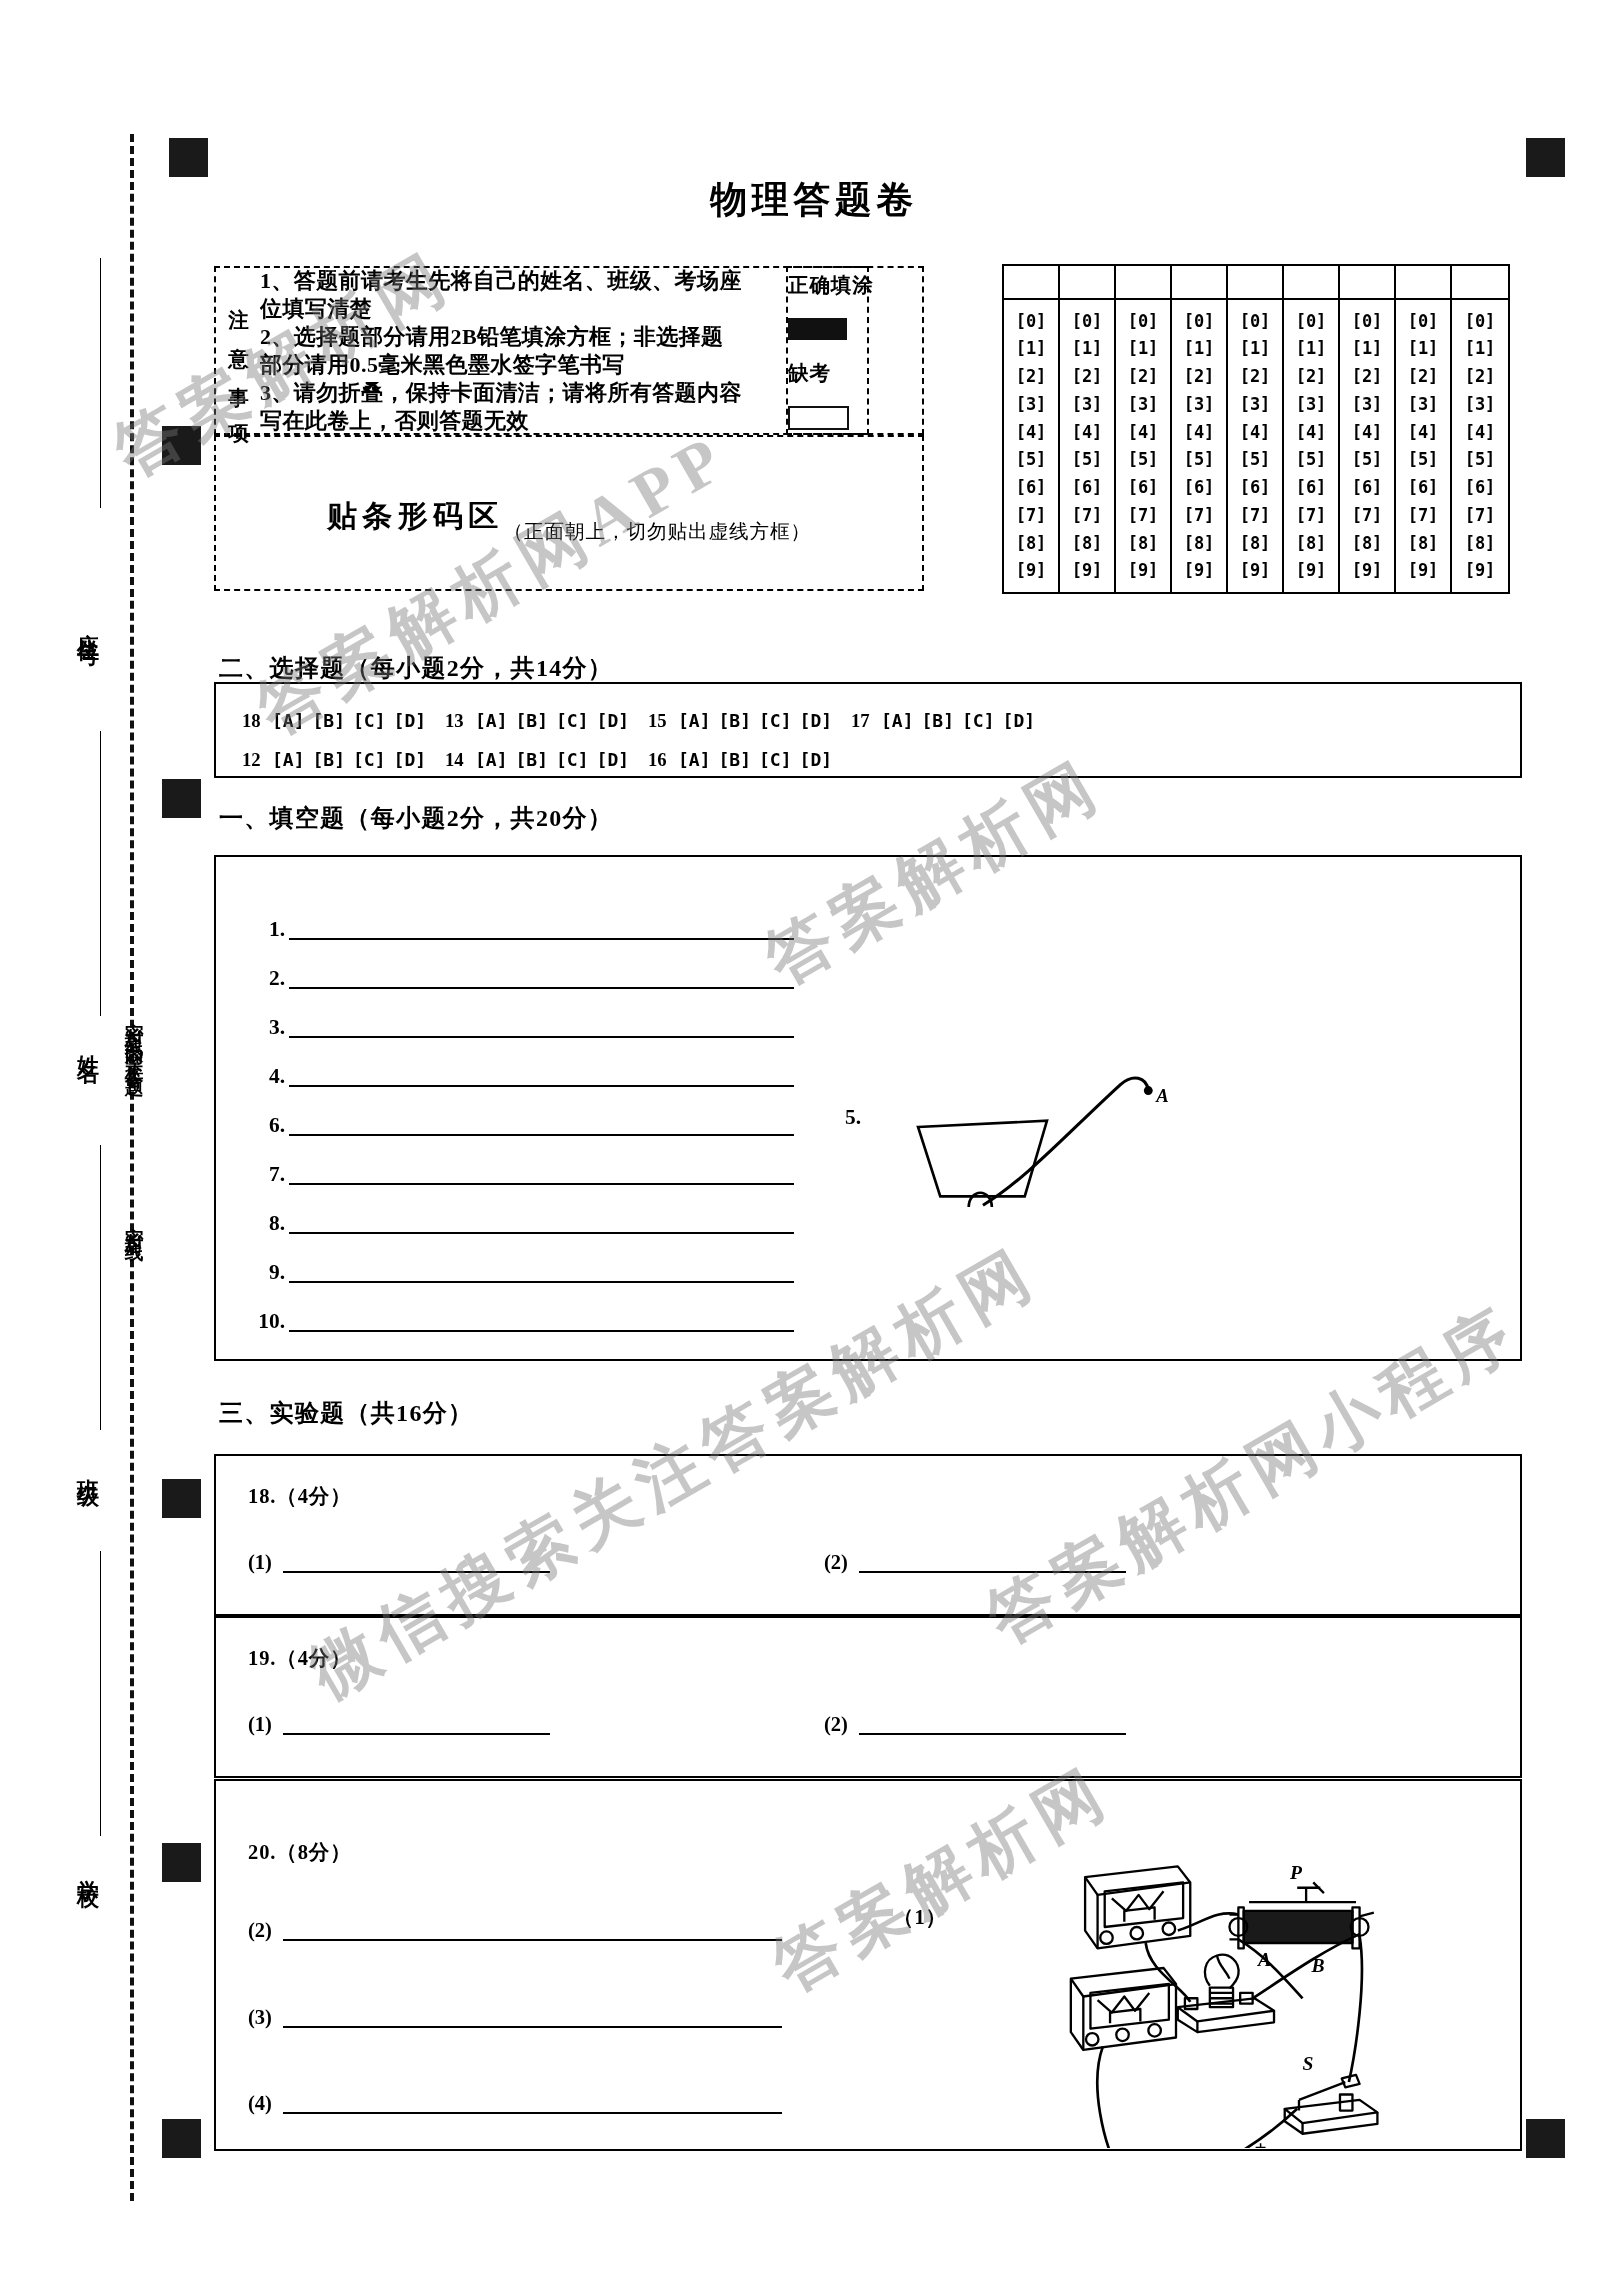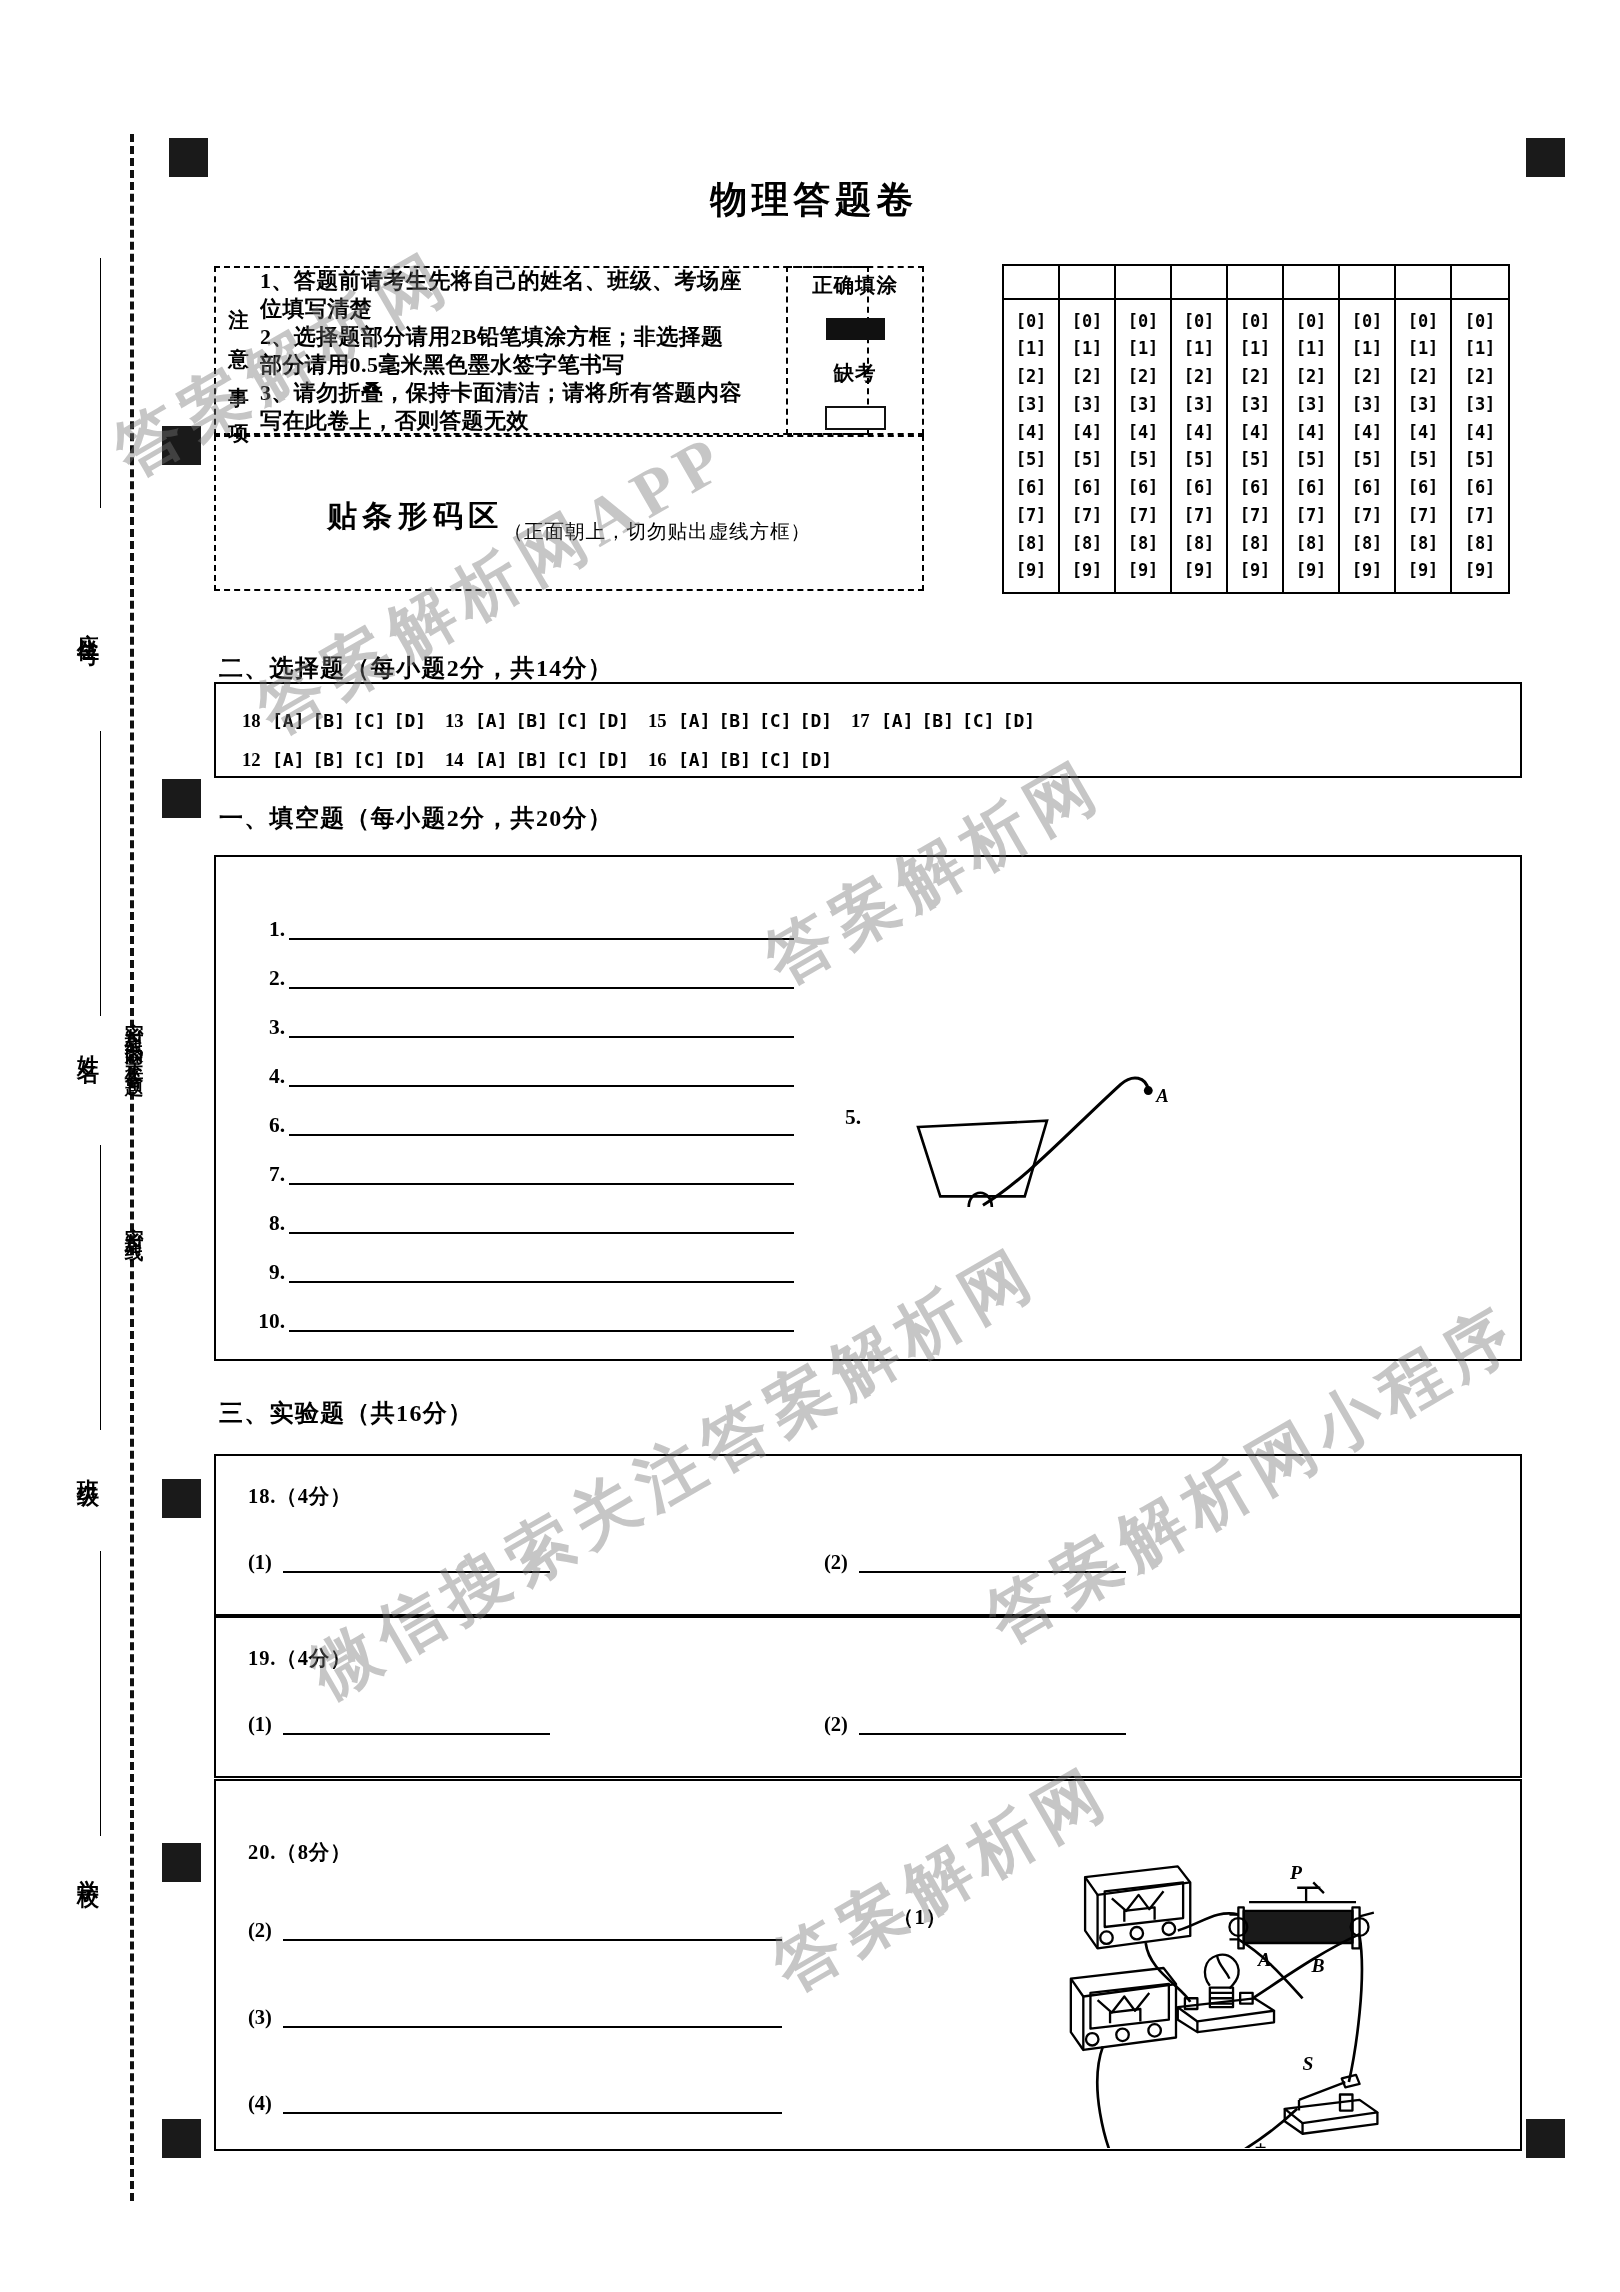--- a/index.html
+++ b/index.html
@@ -50,21 +50,21 @@
     position:absolute;left:260px;top:267px;width:602px;height:166px;
     font-size:22px;line-height:28px;font-weight:700;letter-spacing:0.4px;
     overflow:hidden;
   }
   .notice-text p{margin:0;}
 
   
   .legend-box{
     position:absolute;left:786px;top:266px;width:138px;height:169px;
     border:2.7px dashed #000;box-sizing:border-box;
-    display:flex;flex-direction:column;align-items:center;justify-content:center;gap:19px;
+    display:flex;flex-direction:column;align-items:flex-start;justify-content:center;gap:19px;
   }
   .legend-cap{font-size:20.5px;font-weight:700;letter-spacing:0.9px;}
   .legend-filled{width:57px;height:19.6px;background:#111;border:1.8px solid #111;}
   .legend-empty{width:57px;height:19.6px;background:#fff;border:2.7px solid #111;}
 
   
   .barcode-box{
     position:absolute;left:214px;top:435px;width:710px;height:156px;
     border:2.7px dashed #000;box-sizing:border-box;
     display:flex;flex-direction:row;align-items:center;justify-content:center;

